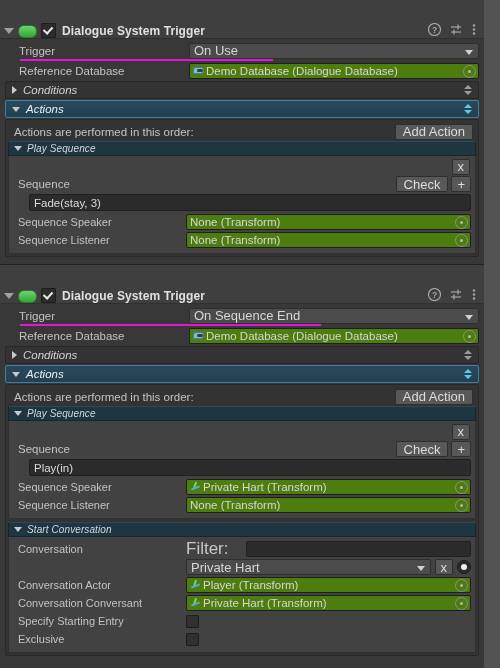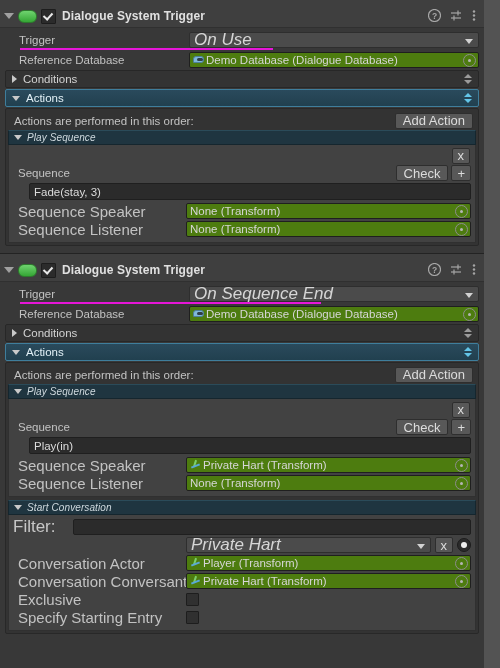--- a/index.html
+++ b/index.html
@@ -12,23 +12,23 @@
     -webkit-font-smoothing:antialiased;
   }
   .root{position:relative;width:500px;height:668px;background:#383838;}
   
   .gutter{position:absolute;right:0;top:0;width:16px;height:668px;background:#535353;}
   .panel{position:absolute;left:0;top:0;width:484px;}
 
   
   .component{background:#383838;border-top:1px solid #232323;}
   .comp-header{
-    height:22px;display:flex;align-items:center;
+    height:22px;display:flex;align-items:flex-end;
     background:#3f3f3f;border-bottom:1px solid #303030;
-    padding:5px 4px 0 2px;
+    padding:16px 4px 0 2px;
   }
   .foldout{
     width:14px;height:14px;flex:0 0 14px;display:flex;align-items:center;justify-content:center;
   }
   .tri{width:0;height:0;}
   .tri-down{border-left:5px solid transparent;border-right:5px solid transparent;border-top:6px solid #a0a0a0;}
   .tri-down-lt{border-left:4px solid transparent;border-right:4px solid transparent;border-top:5px solid #c9c9c9;}
   .tri-right-lt{border-top:4px solid transparent;border-bottom:4px solid transparent;border-left:5px solid #c9c9c9;}
 
   .capsule{
@@ -52,22 +52,22 @@
   
   .body{padding:2px 5px 4px 5px;}
   .row{display:flex;align-items:center;height:19px;position:relative;margin-bottom:1px;}
   .lbl{width:170px;flex:0 0 170px;color:#c2c2c2;padding-left:14px;font-size:11.5px;white-space:nowrap;overflow:hidden;}
   .field{flex:1 1 auto;height:16px;position:relative;}
 
   .magenta{position:absolute;left:15px;height:2px;background:#e616d8;bottom:-1px;}
 
   .popup{
     height:16px;background:#4b4b4b;border:1px solid #2e2e2e;border-radius:2px;
-    display:flex;align-items:center;padding:0 4px;color:#d6d6d6;font-size:17px;
-    position:relative;box-sizing:border-box;font-style:italic;
+    display:flex;align-items:center;padding:0 4px;color:#d6d6d6;font-size:13px;
+    position:relative;box-sizing:border-box;
   }
   .popup .arrow{
     position:absolute;right:5px;top:6px;width:0;height:0;
     border-left:4px solid transparent;border-right:4px solid transparent;border-top:5px solid #d2d2d2;
   }
   .objfield{
     height:16px;background:#4d7c0f;border:1px solid #1f1f1f;border-radius:2px;
     display:flex;align-items:center;padding:0 2px 0 3px;color:#d6d6d6;font-size:11.5px;
     position:relative;box-sizing:border-box;
   }
@@ -92,21 +92,21 @@
     content:"";position:absolute;left:4px;top:0;width:2px;height:7px;background:#7dcf6a;transform:rotate(18deg);
   }
   .tf-icon:after{
     content:"";position:absolute;left:1px;top:5px;width:9px;height:2px;background:#5aa8d8;transform:rotate(-22deg);
   }
 
   
   .listhdr{
     height:18px;display:flex;align-items:center;border-radius:2px;
     background:#333333;border:1px solid #272727;margin:1px 0 1px 0;
-    padding-left:6px;color:#d2d2d2;font-size:11.5px;position:relative;box-sizing:border-box;
+    padding-left:6px;color:#d2d2d2;font-size:11.5px;position:relative;box-sizing:border-box;font-style:italic;
   }
   .listhdr.active{background:linear-gradient(#2a4a5c,#21404f);border-color:#3f7e9c;color:#e2f0f6;}
   .listhdr .t{margin-left:6px;}
   .updown{
     position:absolute;right:6px;top:3px;width:8px;height:12px;
   }
   .updown i{display:block;width:0;height:0;margin:0 auto;}
   .updown .u{border-left:4px solid transparent;border-right:4px solid transparent;border-bottom:4px solid #9b9b9b;}
   .updown .d{border-left:4px solid transparent;border-right:4px solid transparent;border-top:4px solid #9b9b9b;margin-top:2px;}
   .listhdr.active .updown .u{border-bottom-color:#63c5e8;}
@@ -140,21 +140,21 @@
 
   .seqrow{display:flex;align-items:center;height:18px;}
   .seqrow .lbl2{flex:1 1 auto;color:#c2c2c2;padding-left:5px;font-size:11.5px;}
   .seqinput{
     height:17px;background:#2b2b2b;border:1px solid #1f1f1f;border-radius:2px;
     display:flex;align-items:center;padding:0 4px;color:#dcdcdc;font-size:11.5px;
     margin:1px 0 2px 16px;box-sizing:border-box;
   }
   .xrow{height:17px;display:flex;justify-content:flex-end;align-items:center;padding-right:1px;}
 
-  .small-lbl{width:168px;flex:0 0 168px;color:#c2c2c2;padding-left:5px;font-size:15px;white-space:nowrap;}
+  .small-lbl{width:168px;flex:0 0 168px;color:#c2c2c2;padding-left:5px;font-size:11px;white-space:nowrap;}
 
   .filterlbl{width:60px;flex:0 0 60px;color:#c7c7c7;font-size:17px;}
   .txtinput{
     height:16px;background:#2b2b2b;border:1px solid #1f1f1f;border-radius:2px;flex:1 1 auto;box-sizing:border-box;
   }
   .radio{
     width:14px;height:14px;border-radius:50%;background:#2b2b2b;border:1px solid #1c1c1c;
     position:relative;flex:0 0 14px;box-sizing:border-box;
   }
   .radio:after{content:"";position:absolute;left:3px;top:3px;width:6px;height:6px;border-radius:50%;background:#efefef;}
@@ -404,20 +404,21 @@
             </div>
           </div>
 
           <div style="margin-top:3px;">
             <div class="subhdr">
               <span class="tri tri-down-lt"></span>
               <span class="t">Start Conversation</span>
             </div>
             <div class="subbody" style="padding-top:3px;">
               <div class="seqrow">
+                <span class="small-lbl">Conversation</span>
                 <span class="filterlbl">Filter:</span>
                 <span class="txtinput"></span>
               </div>
               <div class="seqrow">
                 <span class="small-lbl"></span>
                 <span class="popup" style="flex:1 1 auto;">
                   <span>Private Hart</span>
                   <span class="arrow"></span>
                 </span>
                 <span class="btn sm" style="margin-left:4px;">x</span>
@@ -433,27 +434,27 @@
               </div>
               <div class="seqrow">
                 <span class="small-lbl">Conversation Conversant</span>
                 <span class="objfield" style="flex:1 1 auto;">
                   <span class="tf-icon"></span>
                   <span class="txt">Private Hart (Transform)</span>
                   <span class="dot"></span>
                 </span>
               </div>
               <div class="seqrow">
+                <span class="small-lbl">Specify Starting Entry</span>
+                <span class="cbox"></span>
+              </div>
+              <div class="seqrow">
                 <span class="small-lbl">Exclusive</span>
                 <span class="cbox"></span>
               </div>
-              <div class="seqrow">
-                <span class="small-lbl">Specify Starting Entry</span>
-                <span class="cbox"></span>
-              </div>
             </div>
           </div>
 
         </div>
 
       </div>
     </div>
 
   </div>
 

